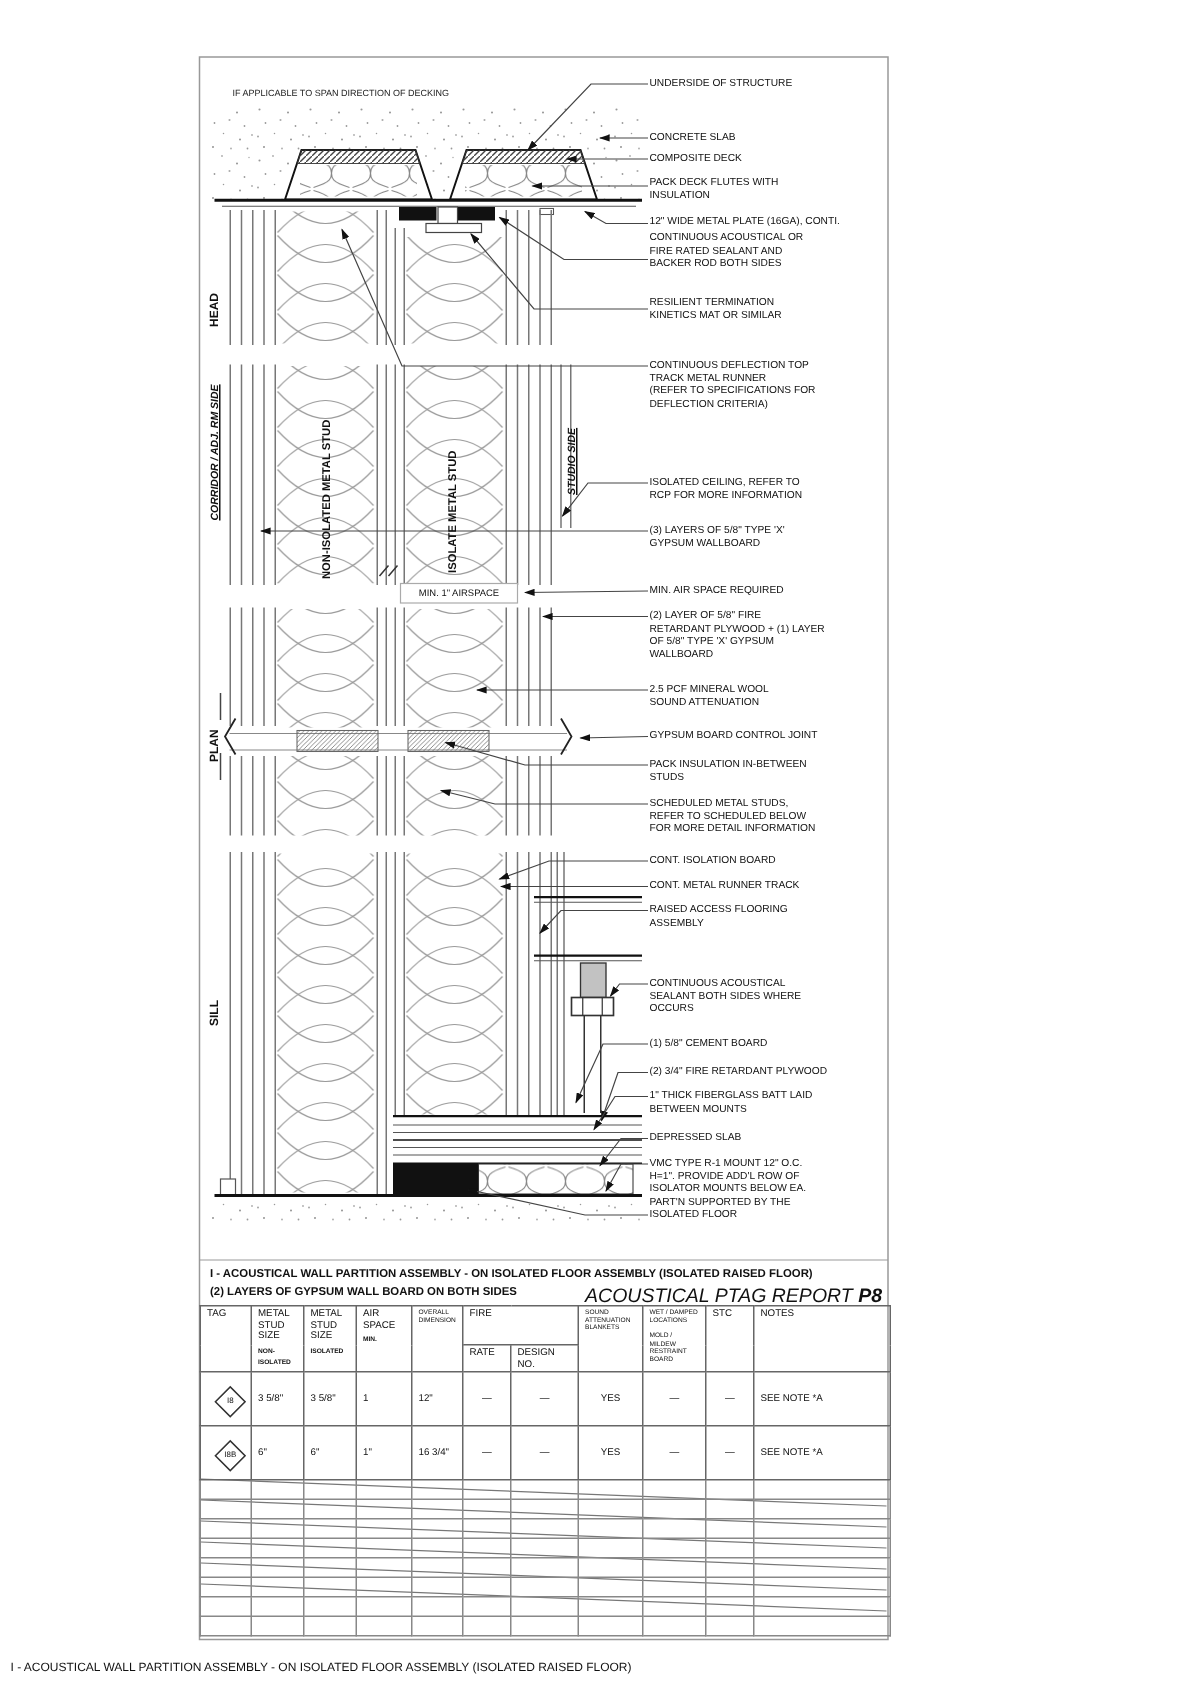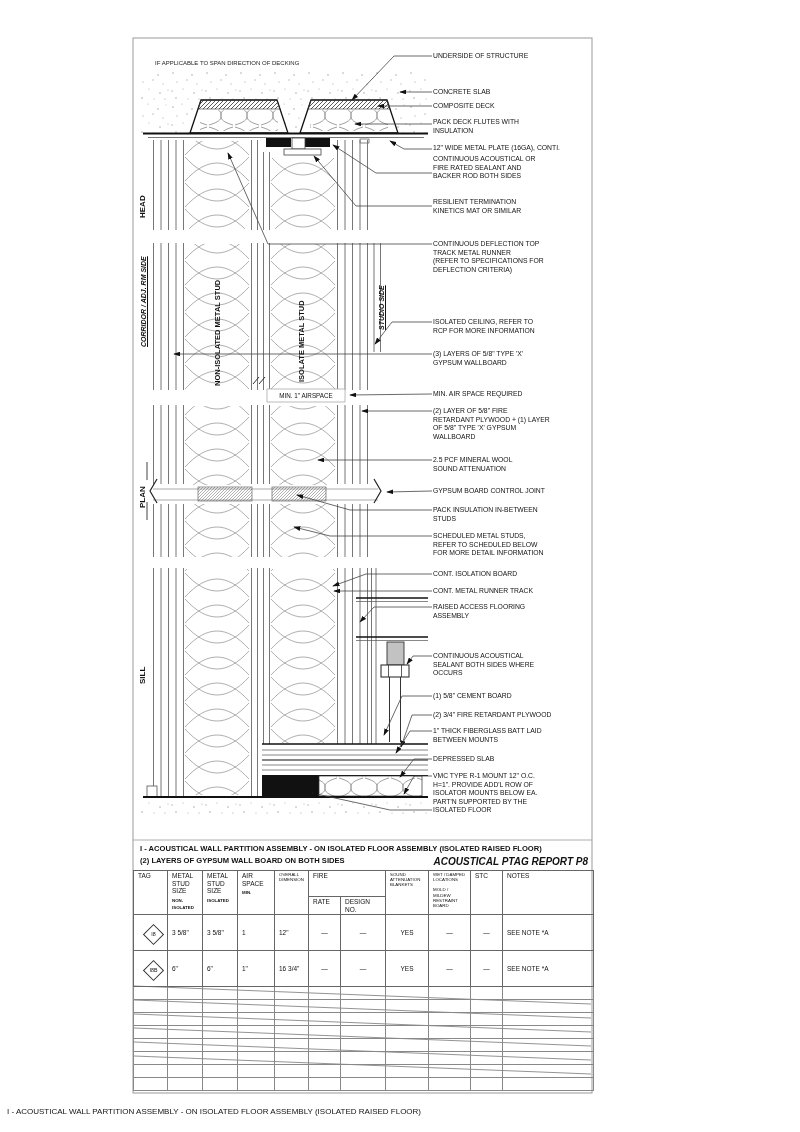--- a/index.html
+++ b/index.html
@@ -8,21 +8,21 @@
   svg{position:absolute;left:0;top:0;}
   .lbl{position:absolute;font-size:6.8px;line-height:8.6px;white-space:pre-line;color:#111;}
   .rlbl{left:433px;width:160px;}
   .vlbl{position:absolute;transform:rotate(-90deg);transform-origin:0 0;white-space:nowrap;
         font-weight:bold;font-size:7.5px;color:#111;}
   .vlbl.section{font-size:8px;}
   .vlbl.side{font-style:italic;text-decoration:underline;font-size:7px;}
   .note-top{position:absolute;font-size:6px;color:#222;}
   .airspace{position:absolute;font-size:6.3px;text-align:center;color:#111;}
   .titleblock{position:absolute;font-size:7.6px;font-weight:bold;color:#111;white-space:nowrap;}
-  .report{position:absolute;font-size:10px;font-style:italic;font-weight:bold;text-align:right;white-space:nowrap;}
+  .report{position:absolute;font-size:13px;font-style:italic;font-weight:normal;text-align:right;white-space:nowrap;}
   .footer{position:absolute;font-size:8px;color:#111;white-space:nowrap;}
 
   table.sched{position:absolute;left:133px;top:870px;width:460px;border-collapse:collapse;
               table-layout:fixed;background:transparent;}
   table.sched th,table.sched td{border:1px solid #666;padding:1px 4px;font-weight:normal;
               font-size:6.5px;line-height:7.5px;vertical-align:top;text-align:left;overflow:hidden;}
   table.sched .tiny{font-size:4.4px;line-height:5.2px;white-space:pre-line;}
   table.sched .main{white-space:pre-line;font-size:6.5px;}
   table.sched .sub{font-size:4.4px;font-weight:bold;margin-top:2px;white-space:pre-line;}
   table.sched td.c{text-align:center;vertical-align:middle;}

